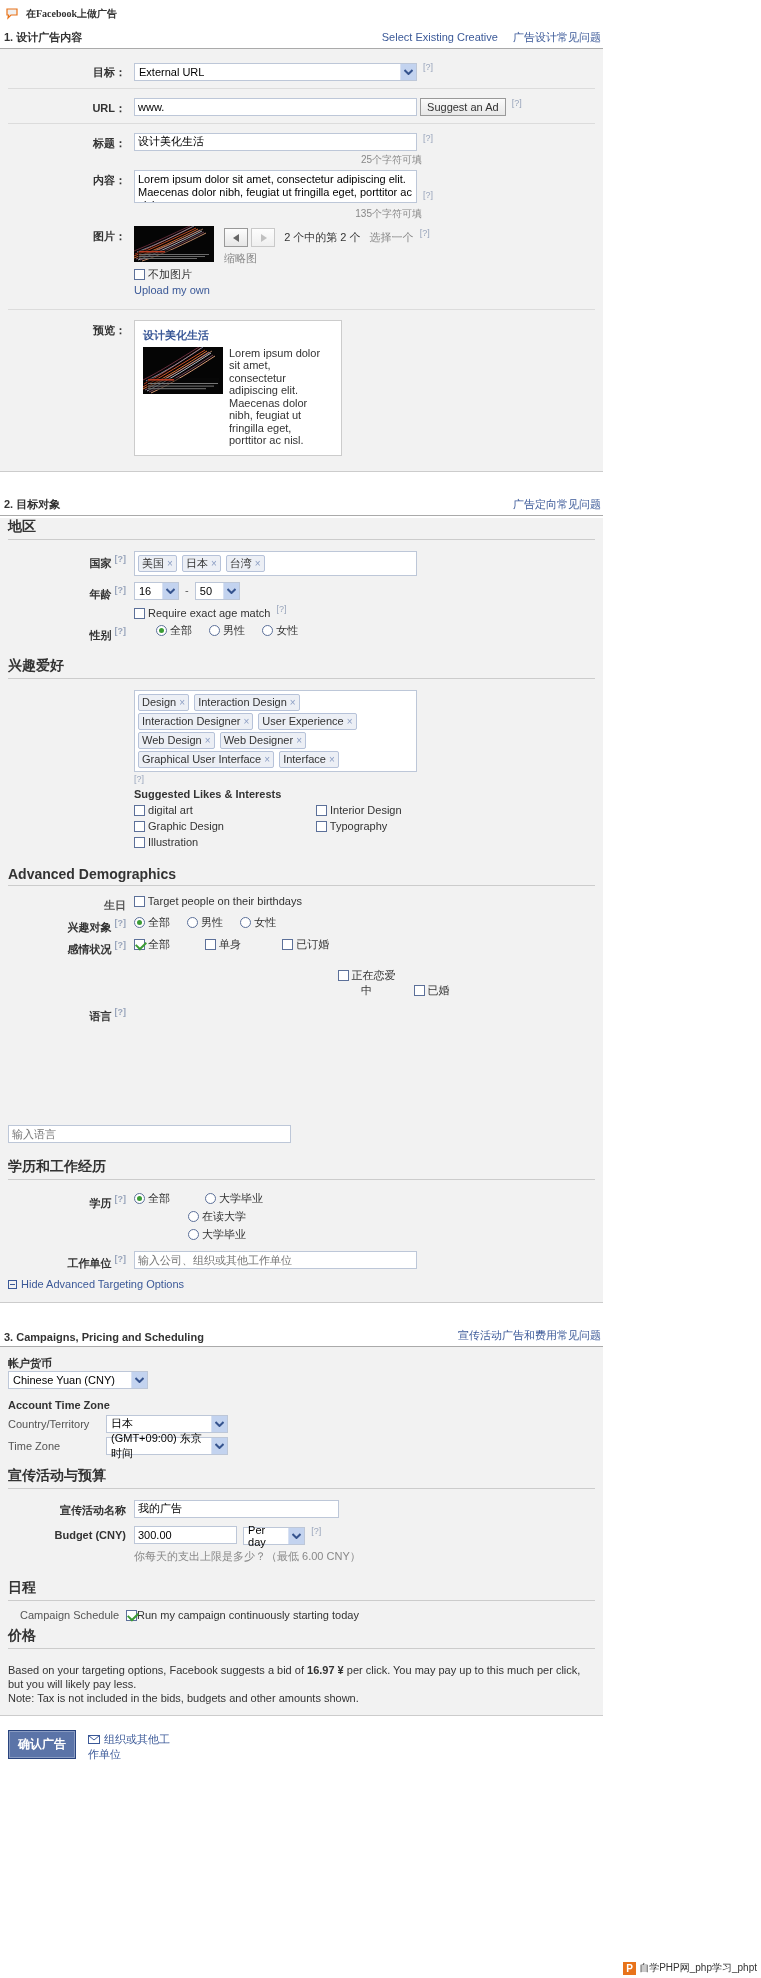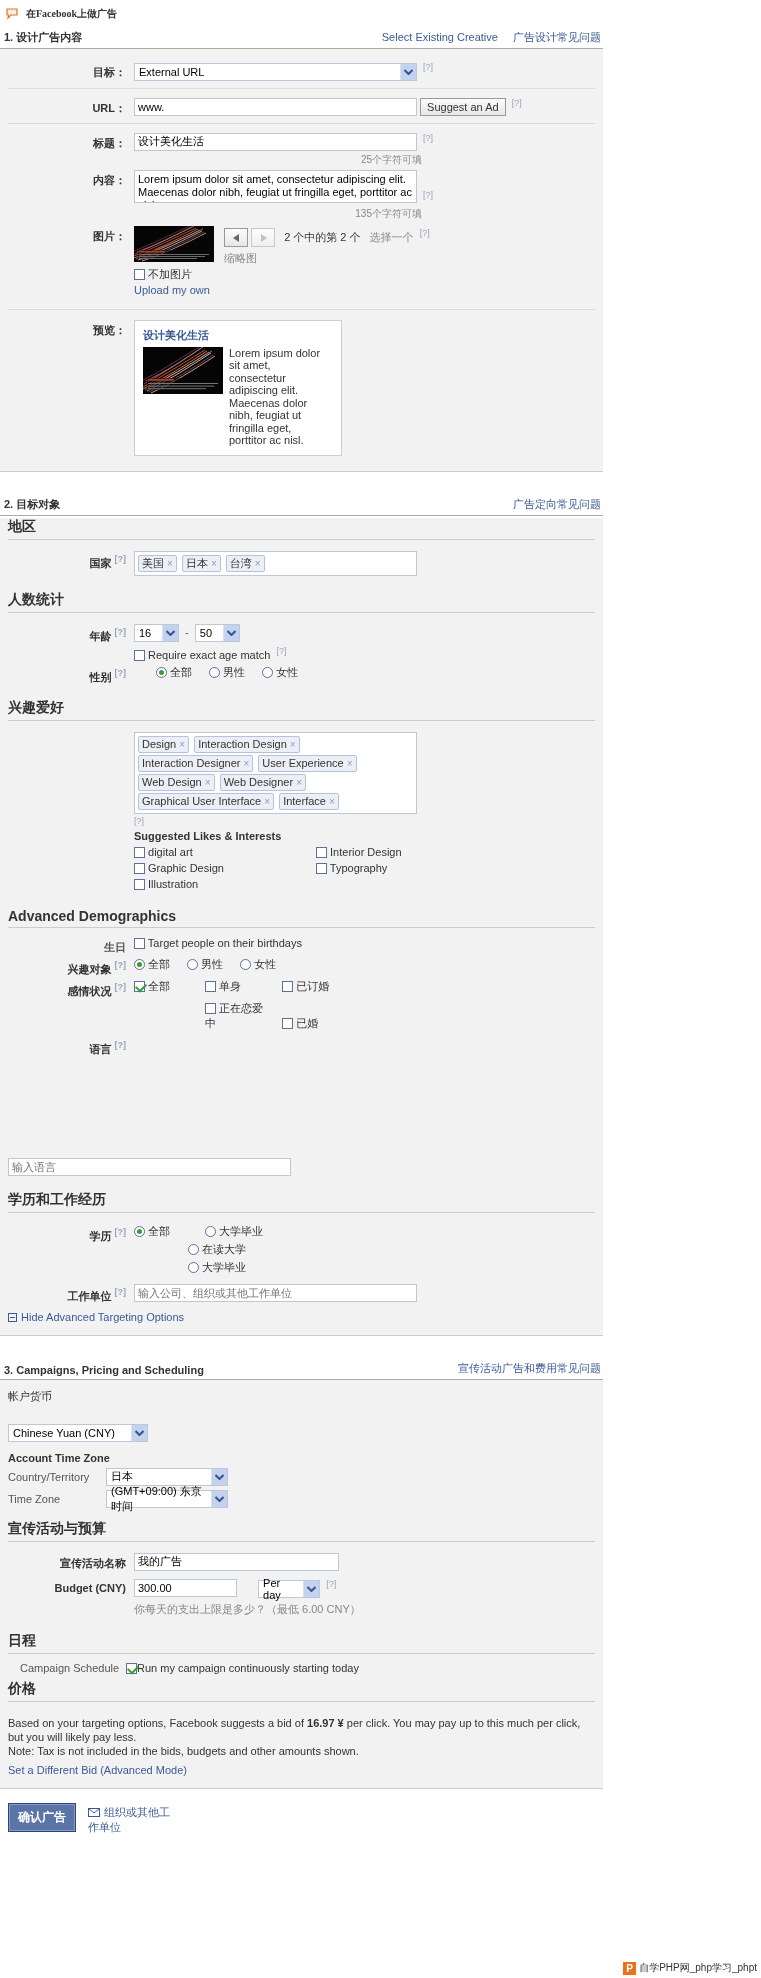--- a/index.html
+++ b/index.html
@@ -381,21 +381,20 @@
           <div class="fld">
             <div class="tokenbox" style="width:283px;">
               <span class="token"><span>美国</span><span class="x">×</span></span>
               <span class="token"><span>日本</span><span class="x">×</span></span>
               <span class="token"><span>台湾</span><span class="x">×</span></span>
             </div>
           </div>
         </div>
       </div>
 
-      <div class="sub">人数统计</div>
       <div style="padding:0 8px;">
         <div class="row">
           <div class="lbl">
             <span>年龄</span><span class="help">[?]</span>
           </div>
           <div class="fld">
             <div class="sel" style="width:45px;">
               <span>16</span>
               <span class="caret">
                 <svg width="9" height="6" viewBox="0 0 9 6">
@@ -486,21 +485,21 @@
         <div class="row" style="padding:1px 0;">
           <div class="lbl">
             <span>感情状况</span><span class="help">[?]</span>
           </div>
           <div class="fld" style="font-size:11px;">
             <div>
               <span class="opt" style="width:54px;"><span class="cb checked"></span><span class="cap">全部</span></span>
               <span class="opt" style="width:60px;"><span class="cb"></span><span class="cap">单身</span></span>
               <span class="opt"><span class="cb"></span><span class="cap">已订婚</span></span>
             </div>
-            <div style="margin-top:7px;">
+            <div style="margin-top:16px;text-align:center;">
               <span class="opt" style="width:54px;visibility:hidden;"></span>
               <span class="opt" style="width:60px;"><span class="cb"></span><span class="cap">正在恋爱中</span></span>
               <span class="opt"><span class="cb"></span><span class="cap">已婚</span></span>
             </div>
           </div>
         </div>
         <div class="row" style="padding-top:5px;flex-direction:column;">
           <div class="lbl">
             <span>语言</span><span class="help">[?]</span>
           </div>
@@ -549,21 +548,21 @@
     <div class="sec-head">
       <div class="t">3. Campaigns, Pricing and Scheduling</div>
       <div class="links">
         <a href="#">宣传活动广告和费用常见问题</a>
       </div>
     </div>
 
     <div class="sec-body" style="padding:0 0 10px 0;">
 
       <div style="padding:9px 8px 0 8px;">
-        <div style="font-weight:normal;font-size:11px;color:#333;margin-bottom:20px;">帐户货币</div>
+        <div style="font-weight:bold;font-size:11px;color:#333;margin-bottom:0;">帐户货币</div>
         <div class="sel" style="width:140px;">
           <span>Chinese Yuan (CNY)</span>
           <span class="caret">
             <svg width="9" height="6" viewBox="0 0 9 6">
                 <path d="M0.5 1 L4.5 5 L8.5 1" fill="none" stroke="#35538e" stroke-width="2"></path>
               </svg>
           </span>
         </div>
 
         <div style="font-weight:bold;font-size:11px;color:#333;margin:10px 0 4px 0;">Account Time Zone</div>
@@ -596,21 +595,21 @@
         <div class="row">
           <div class="lbl">宣传活动名称</div>
           <div class="fld">
             <input class="txt" style="width: 205px;" value="我的广告">
           </div>
         </div>
         <div class="row" style="padding-top:5px;">
           <div class="lbl">Budget (CNY)</div>
           <div class="fld">
             <input class="txt" style="width: 103px;" value="300.00">
-            <div class="sel" style="width:62px;margin-left:18px;">
+            <div class="sel" style="width:62px;margin-left:3px;">
               <span>Per day</span>
               <span class="caret">
                 <svg width="9" height="6" viewBox="0 0 9 6">
                     <path d="M0.5 1 L4.5 5 L8.5 1" fill="none" stroke="#35538e" stroke-width="2"></path>
                   </svg>
               </span>
             </div>
             <span class="help">[?]</span>
             <div style="color:#888;font-size:11px;margin-top:4px;">你每天的支出上限是多少？（最低 6.00 CNY）</div>
           </div>
@@ -625,21 +624,20 @@
             <span class="cb checked"></span><span class="cap">Run my campaign continuously starting today</span>
           </div>
         </div>
       </div>
 
       <div class="sub" style="margin-top:6px;">价格</div>
       <div class="price-text">
         <span>Based on your targeting options, Facebook suggests a bid of </span><b>16.97 ¥</b><span> per click. You may pay up to this much per click, but you will likely pay less.</span>
         <div>Note: Tax is not included in the bids, budgets and other amounts shown.</div>
       </div>
-      <a href="#" class="price-link">Set a Different Bid (Advanced Mode)</a>
     </div>
 
     <div class="footer">
       <button class="confirm-btn">确认广告</button>
       <div class="footer-link">
         <span class="mail-icon">
           <svg width="12" height="9" viewBox="0 0 12 9">
             <rect x="0.5" y="0.5" width="11" height="8" fill="#fff" stroke="#3b5998"></rect>
             <path d="M0.5,0.5 L6,5 L11.5,0.5" fill="none" stroke="#3b5998"></path>
           </svg>

